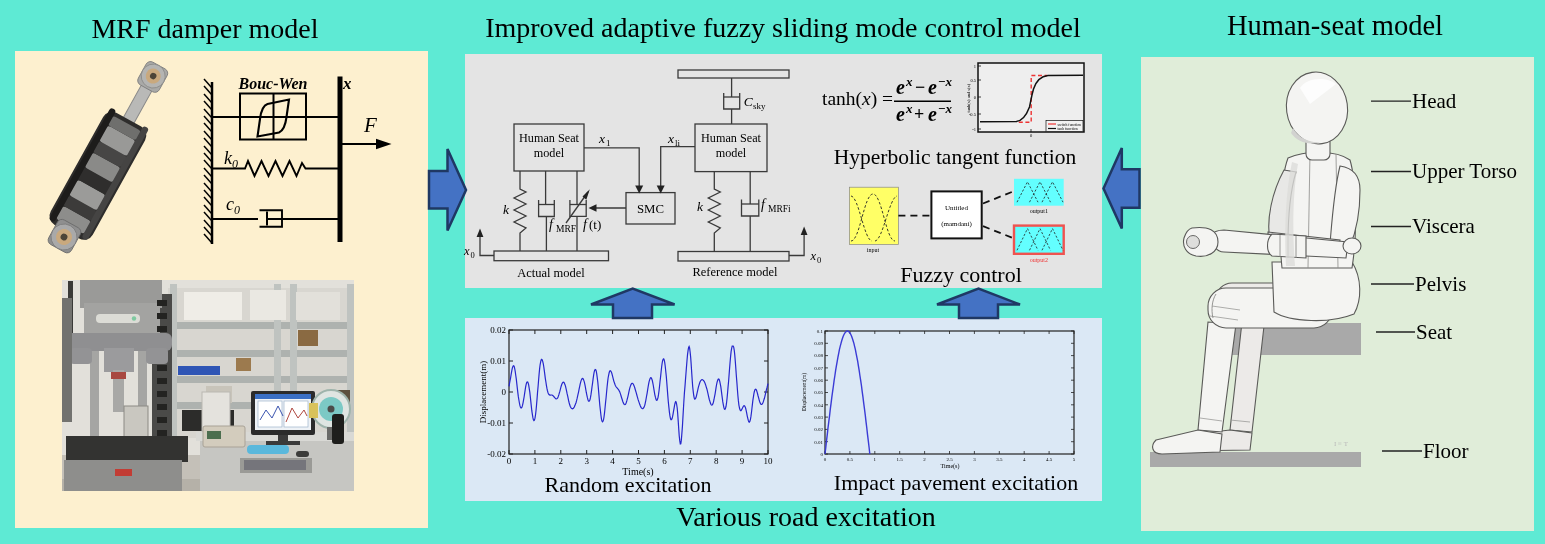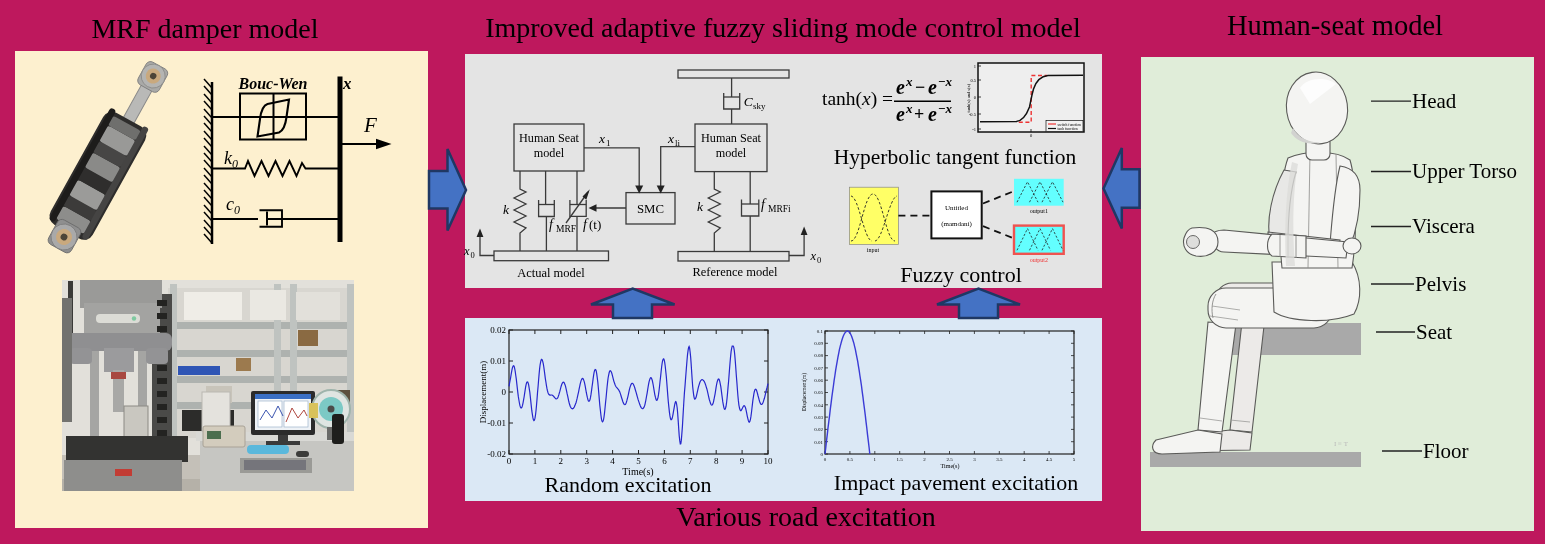--- a/index.html
+++ b/index.html
@@ -1,15 +1,15 @@
 <!DOCTYPE html>
 <html><head><meta charset="utf-8">
 <style>
 html,body{margin:0;padding:0;background:#ffffff;}
-#canvas{position:relative;width:1545px;height:544px;background:#be185d;overflow:hidden;}
+#canvas{position:relative;width:1545px;height:544px;background:#5eead4;overflow:hidden;}
 svg text{font-family:"Liberation Serif",serif;}
 </style></head><body>
 <div id="canvas">
 <svg width="1545" height="544" viewBox="0 0 1545 544">
 
 <rect x="15" y="51" width="413" height="477" fill="#fdf0cf"></rect>
 <rect x="465" y="54" width="637" height="234" fill="#e4e4e4"></rect>
 <rect x="465" y="318" width="637" height="183" fill="#dbe8f5"></rect>
 <rect x="1141" y="57" width="393" height="474" fill="#e0edd9"></rect>
 

